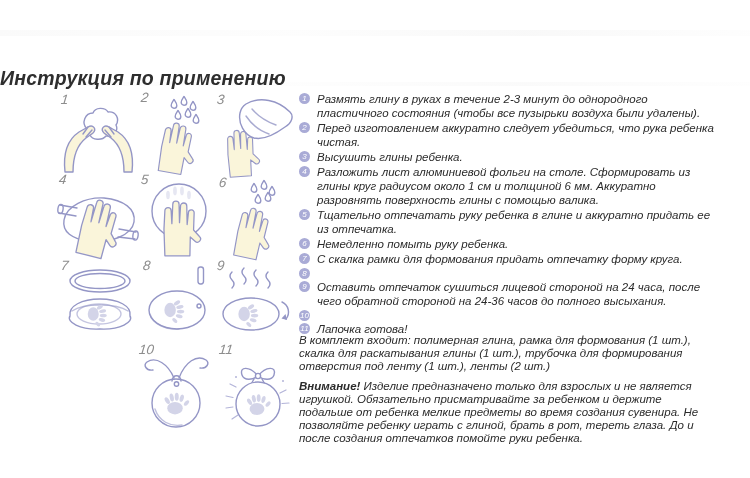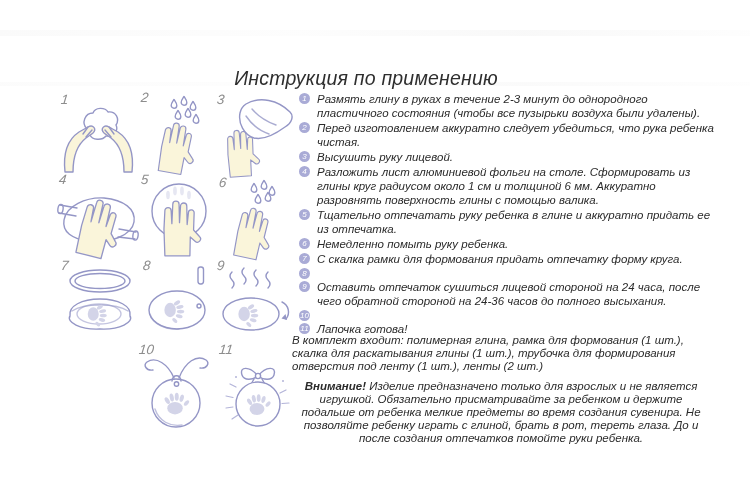--- a/index.html
+++ b/index.html
@@ -8,37 +8,37 @@
     background:#ffffff;
     font-family:"Liberation Sans", sans-serif;
     font-style:italic;
   }
   .page { position:absolute; inset:0; background:#fff; }
   .scan-band { position:absolute; left:0; width:750px; height:6px;
     background:linear-gradient(90deg,#f6f6f6, #fbfbfb 40%, #f3f3f3 70%, #fcfcfc); opacity:.55; }
   .band1 { top:30px; } .band2 { top:82px; height:4px; opacity:.4; }
 
   .title {
-    position:absolute; top:54px; left:0; width:732px; text-align:center;
-    font-size:19.5px; font-weight:normal; color:#2e2e2e; letter-spacing:.2px;
+    position:absolute; top:54px; left:0; width:732px; text-align:left;
+    font-size:19.5px; font-weight:bold; color:#2e2e2e; letter-spacing:.2px;
   }
 
   .steps { position:absolute; left:299px; top:92px; width:416px; }
   .step { display:flex; gap:7px; margin-bottom:1px; align-items:flex-start; }
   .badge {
     flex:0 0 auto; width:11px; height:11px; border-radius:50%;
     background:#a9abd6; color:#ffffff; font-size:8px; line-height:11.5px;
     text-align:center; margin-top:1px; font-style:italic;
   }
   .step-text { font-size:11.5px; line-height:14px; color:#2b2b2b; }
 
-  .notes { position:absolute; left:292px; top:334px; width:418px;
+  .notes { position:absolute; left:299px; top:334px; width:418px;
     font-size:11.5px; line-height:13.2px; color:#2b2b2b; }
   .note-kit { margin:0 0 6px 0; }
-  .note-warning { margin:0;text-align:center; }
+  .note-warning { margin:0; }
   .warn-label { font-weight:bold; }
 
   figure.cell { position:absolute; margin:0; }
   .fig-num { position:absolute; left:3px; top:0; font-size:13.5px; color:#8d8d8d;
     font-style:italic; transform:skewX(-6deg); }
   figure.cell svg { position:absolute; left:0; top:6px; overflow:visible; }
 
   
   .sk   { stroke:#9496c6; stroke-width:1.4; fill:none; stroke-linecap:round; stroke-linejoin:round; }
   .skw  { stroke:#9496c6; stroke-width:1.4; fill:#ffffff; stroke-linecap:round; stroke-linejoin:round; }
@@ -217,21 +217,21 @@
     <div class="step">
       <span class="badge">1</span>
       <span class="step-text">Размять глину в руках в течение 2-3 минут до однородного пластичного состояния (чтобы все пузырьки воздуха были удалены).</span>
     </div>
     <div class="step">
       <span class="badge">2</span>
       <span class="step-text">Перед изготовлением аккуратно следует убедиться, что рука ребенка чистая.</span>
     </div>
     <div class="step">
       <span class="badge">3</span>
-      <span class="step-text">Высушить руку лицевой.</span>
+      <span class="step-text">Высушить глины ребенка.</span>
     </div>
     <div class="step">
       <span class="badge">4</span>
       <span class="step-text">Разложить лист алюминиевой фольги на столе. Сформировать из глины круг радиусом около 1 см и толщиной 6 мм. Аккуратно разровнять поверхность глины с помощью валика.</span>
     </div>
     <div class="step">
       <span class="badge">5</span>
       <span class="step-text">Тщательно отпечатать руку ребенка в глине и аккуратно придать ее из отпечатка.</span>
     </div>
     <div class="step">

